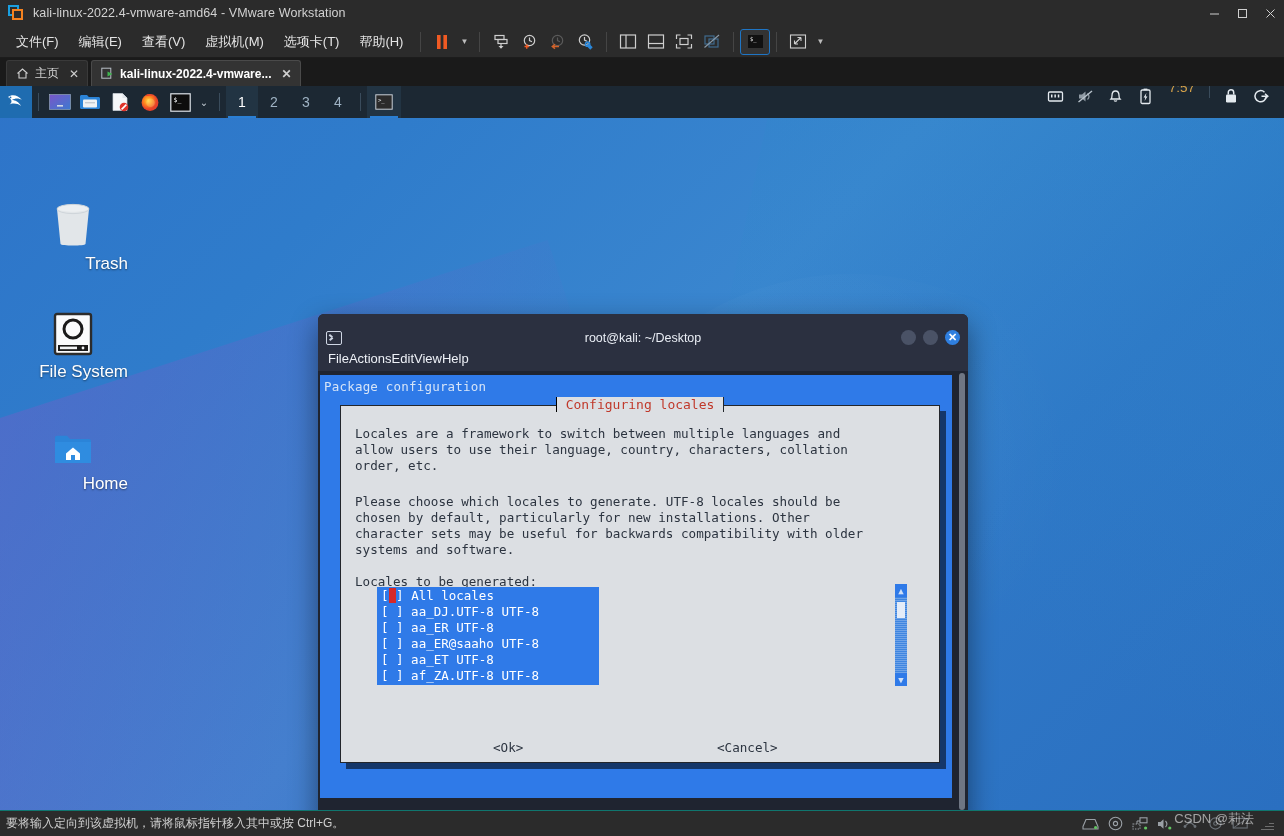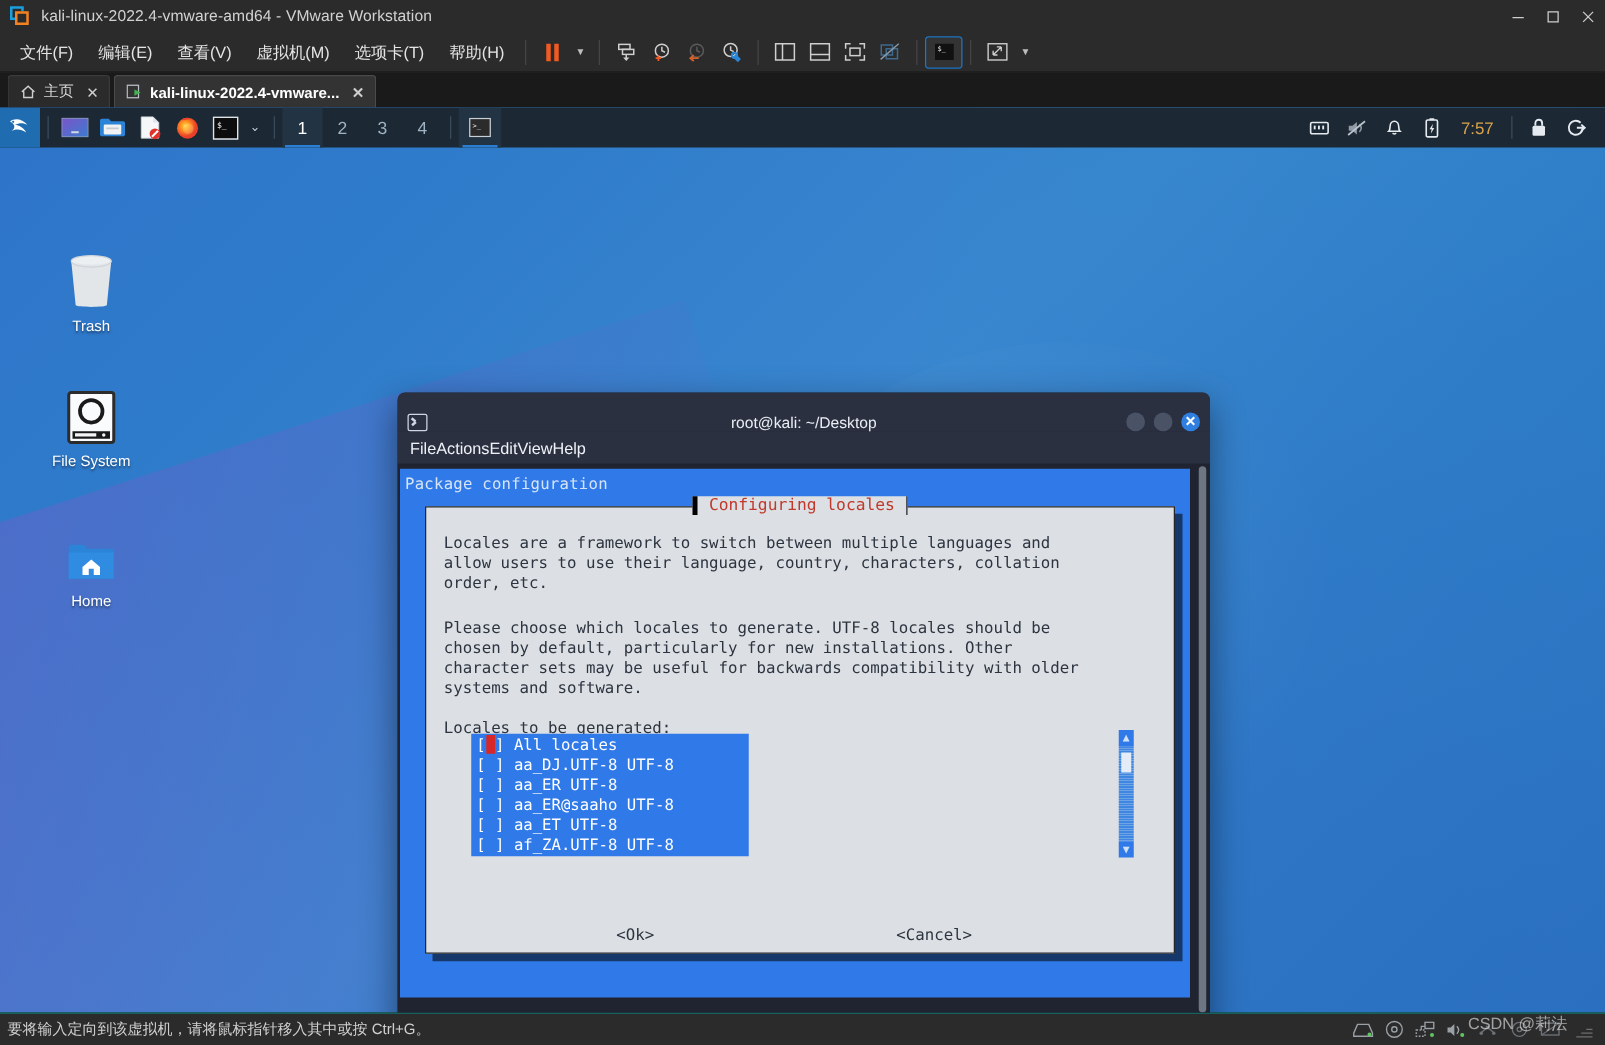--- a/index.html
+++ b/index.html
@@ -93,27 +93,27 @@
   .k-ico svg { display:block; }
   .k-caret { width:18px;height:32px; display:flex; align-items:center; justify-content:center; color:#c3ccd4; font-size:10px;}
   .k-ws {
     width:32px; height:32px; display:flex; align-items:center; justify-content:center;
     color:#9fb3c4; font-size:14px; position:relative;
   }
   .k-ws.active { color:#ffffff; background:#223443; }
   .k-ws.active::after { content:""; position:absolute; left:2px; right:2px; bottom:0; height:2px; background:#2a7fd4;}
   .k-taskbtn { width:34px;height:32px; display:flex;align-items:center;justify-content:center; position:relative; background:#223443;}
   .k-taskbtn::after { content:""; position:absolute; left:3px; right:3px; bottom:0; height:2px; background:#2a7fd4;}
-  .kpanel-right { margin-left:auto; display:flex; align-items:center; height:44px; padding-right:8px; }
+  .kpanel-right { margin-left:auto; display:flex; height:44px; padding-right:8px; }
   .k-tray { width:30px;height:32px;display:flex;align-items:center;justify-content:center; }
   .k-clock { color:#d8a34a; font-size:13.5px; padding:0 8px; }
   .k-tray-sep { width:1px;height:18px;background:#3a4c5c; margin:0 6px;}
 
   
-  .desk-icon { position:absolute; width:110px; text-align:center; color:#fff; font-size:12px; text-shadow:0 1px 2px rgba(0,0,0,.5);}
+  .desk-icon { position:absolute; width:110px; text-align:right; color:#fff; font-size:17px; text-shadow:0 1px 2px rgba(0,0,0,.5);}
   .desk-icon .glyph { height:52px; display:flex; align-items:flex-end; justify-content:center; margin-bottom:6px;}
   .desk-icon .lbl { display:block; }
 
   
   .term-window {
     position:absolute; left:318px; top:228px; width:650px; height:516px;
     background:#1f2430; border-radius:6px 6px 3px 3px;
     box-shadow:0 10px 28px rgba(0,0,0,.45);
     z-index:30; display:flex; flex-direction:column; overflow:hidden;
   }
@@ -144,21 +144,21 @@
   .wt-dialog {
     position:absolute; left:20px; right:12px; top:30px; height:358px;
     background:#dcdfe3; border:1px solid #23262b;
     box-shadow:6px 6px 0 rgba(0,0,0,.55);
   }
   .wt-title-wrap {
     position:absolute; top:-9px; left:0; right:0; display:flex; justify-content:center; pointer-events:none;
   }
   .wt-title {
     background:#dcdfe3; color:#c0392b; font-size:13px; padding:0 9px;
-    border-left:4px solid #000000; border-right:1px solid #23262b;
+    border-left:1px solid #000000; border-right:1px solid #23262b;
     font-family:"DejaVu Sans Mono","Liberation Mono", monospace;
   }
   .wt-text {
     color:#2c3440; font-size:12.6px; line-height:16px; padding:20px 14px 0 14px;
     white-space:pre-wrap; font-family:"DejaVu Sans Mono","Liberation Mono", monospace;
   }
   .wt-prompt { color:#2c3440; font-size:12.6px; padding:16px 14px 0 14px; font-family:"DejaVu Sans Mono","Liberation Mono", monospace;}
   .wt-list {
     position:absolute; left:36px; top:181px; width:222px; background:#2f7ae8;
     padding:1px 0 1px 0;

